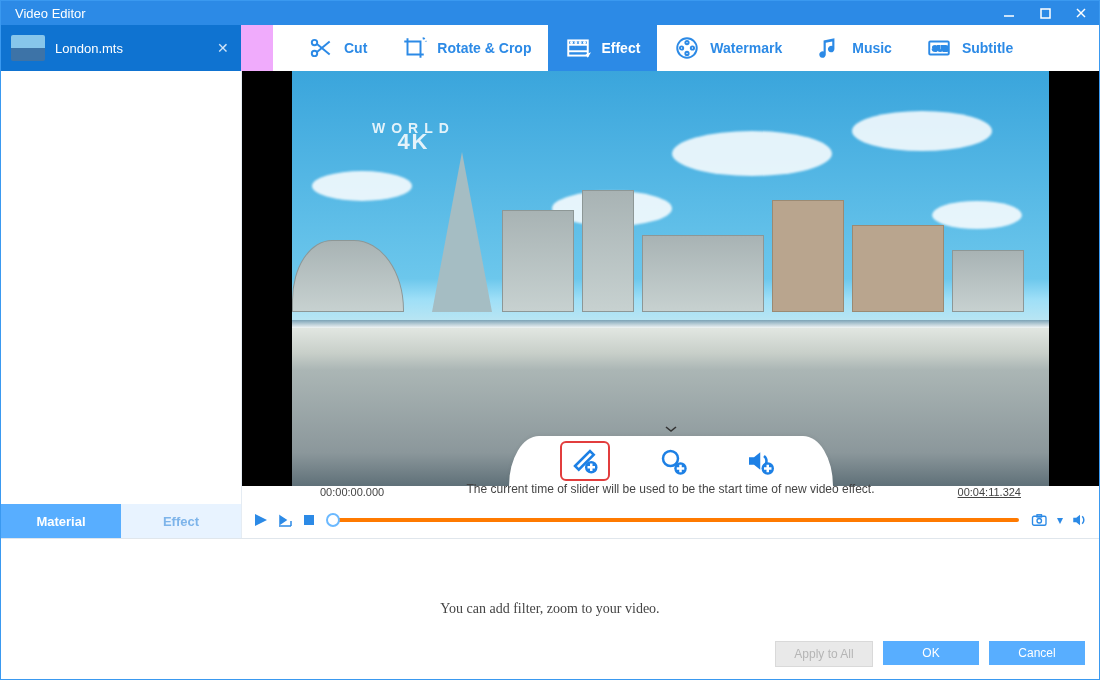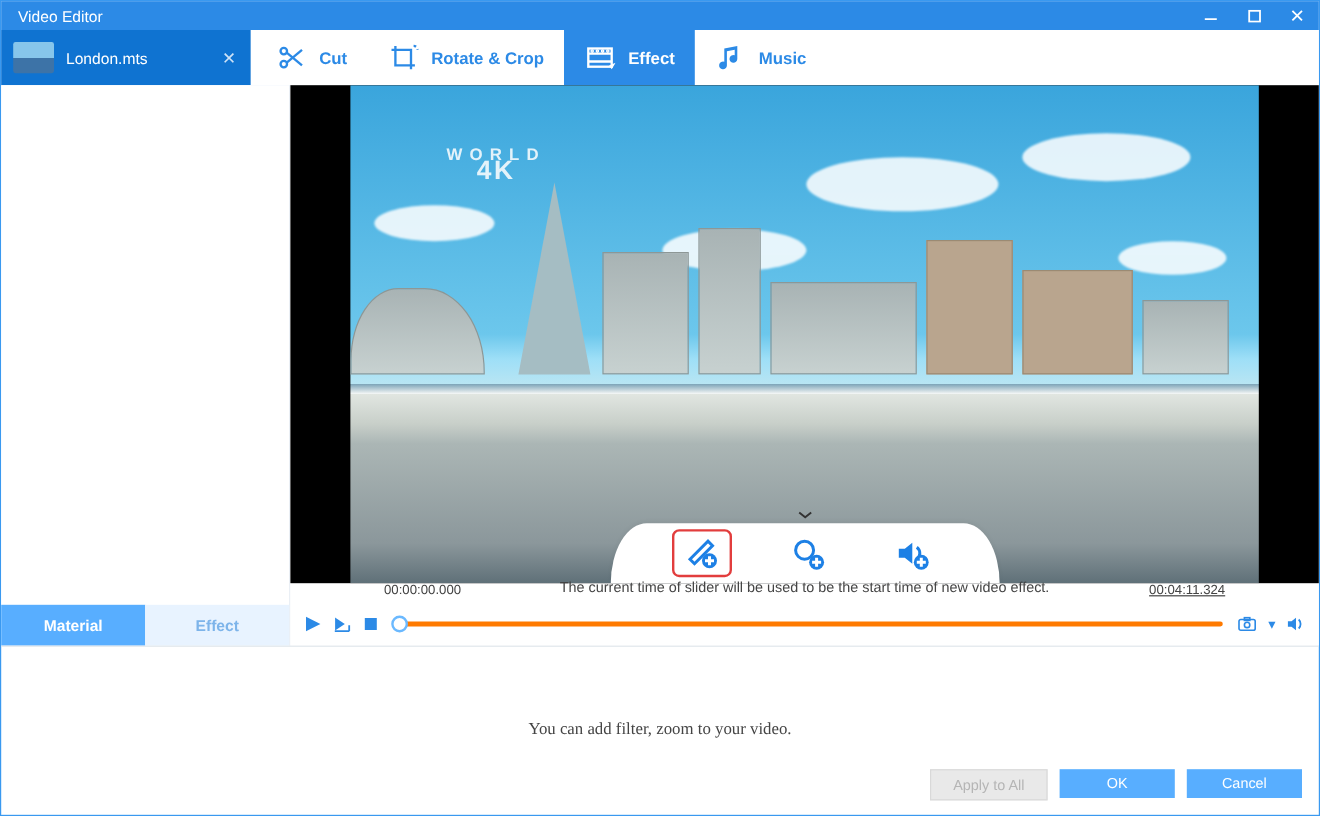--- a/index.html
+++ b/index.html
@@ -1,26 +1,26 @@
 <!DOCTYPE html>
 <html><head>
 <meta charset="utf-8">
 <style>
 html,body{margin:0;padding:0;width:1100px;height:680px;font-family:"Segoe UI",Arial,sans-serif;font-size:12px;overflow:hidden;background:#fff;color:#333;}
 .window{width:1098px;height:678px;border:1px solid #3a99f0;display:flex;flex-direction:column;position:relative;background:#fff;}
 .titlebar{height:24px;background:#2c8ae6;display:flex;align-items:center;color:#fff;font-size:13px;padding-left:14px;}
 .titlebar .title{flex:1;}
 .titlebar .winbtn{width:36px;height:24px;display:flex;align-items:center;justify-content:center;cursor:pointer;color:#fff;}
 .row2{height:46px;display:flex;}
-.tabfile{width:208px;height:46px;background:#fde047;display:flex;align-items:center;}
+.tabfile{width:272px;height:46px;background:#f0abfc;display:flex;align-items:center;}
 .fileitem{height:46px;width:240px;background:#0f73d1;display:flex;align-items:center;color:#fff;padding:0 10px;box-sizing:border-box;}
 .fileitem .thumb{width:34px;height:26px;border-radius:2px;background:linear-gradient(#87c6eb 0%,#87c6eb 50%,#3d73a7 50%,#3d73a7 100%);margin-right:10px;}
 .fileitem .fname{flex:1;font-size:13px;}
 .fileitem .close{width:14px;color:#cfe3f7;cursor:pointer;font-size:14px;}
-.tools{flex:1;height:46px;background:#fff;border-bottom:1px solid #d7e6f4;display:flex;align-items:stretch;padding-left:4px;text-align:right;}
+.tools{flex:1;height:46px;background:#fff;border-bottom:1px solid #d7e6f4;display:flex;align-items:stretch;padding-left:18px;text-align:right;}
 .tool{display:flex;align-items:center;padding:0 16px;color:#2c8ae6;font-weight:600;font-size:14px;cursor:pointer;border:1px solid transparent;box-sizing:border-box;}
 .tool.active{background:#2c8ae6;color:#fff;}
 .tool .ticon{width:26px;height:26px;margin-right:10px;display:flex;align-items:center;justify-content:center;}
 .body{flex:1;display:flex;min-height:0;}
 .left{width:240px;background:#fff;border-right:1px solid #e5ecf3;display:flex;flex-direction:column;}
 .left .clips{flex:1;}
 .left .lefttabs{height:34px;display:flex;}
 .ltab{flex:1;display:flex;align-items:center;justify-content:center;font-weight:600;font-size:13px;cursor:pointer;}
 .ltab.active{background:#58aeff;color:#fff;}
 .ltab.inactive{background:#e8f3ff;color:#7db4ea;}
@@ -114,25 +114,46 @@
               <circle cx="10" cy="7" r=".5" fill="#fff"></circle>
               <circle cx="14" cy="7" r=".5" fill="#fff"></circle>
               <circle cx="18" cy="7" r=".5" fill="#fff"></circle>
               <path d="M19 18l5-2-3 5" fill="#fff" stroke="none"></path>
             </svg>
           </span>
         <span>Effect</span>
         </div>
       <div class="tool">
         <span class="ticon">
+            <svg width="26" height="26" viewBox="0 0 24 24" fill="none" stroke="#2c8ae6" stroke-width="1.8">
+              <circle cx="12" cy="12" r="9"></circle>
+              <circle cx="12" cy="7" r="1.5"></circle>
+              <circle cx="12" cy="17" r="1.5"></circle>
+              <circle cx="7" cy="12" r="1.5"></circle>
+              <circle cx="17" cy="12" r="1.5"></circle>
+            </svg>
+          </span>
+        <span>Watermark</span>
+        </div>
+      <div class="tool">
+        <span class="ticon">
             <svg width="26" height="26" viewBox="0 0 24 24" fill="#2c8ae6">
               <path d="M9 18a3 3 0 1 1-2-2.8V5l10-2v10a3 3 0 1 1-2-2.8V6l-6 1.2V18z"></path>
             </svg>
           </span>
         <span>Music</span>
+        </div>
+      <div class="tool">
+        <span class="ticon">
+            <svg width="26" height="26" viewBox="0 0 24 24" fill="none" stroke="#2c8ae6" stroke-width="1.8">
+              <rect x="3" y="6" width="18" height="12" rx="1"></rect>
+              <text x="6" y="15" font-size="7" fill="#2c8ae6" font-weight="700">SUB</text>
+            </svg>
+          </span>
+        <span>Subtitle</span>
         </div>
     </div>
   </div>
 
   <div class="body">
     <div class="left">
       <div class="clips"></div>
       <div class="lefttabs">
         <div class="ltab active">Material</div>
         <div class="ltab inactive">Effect</div>

